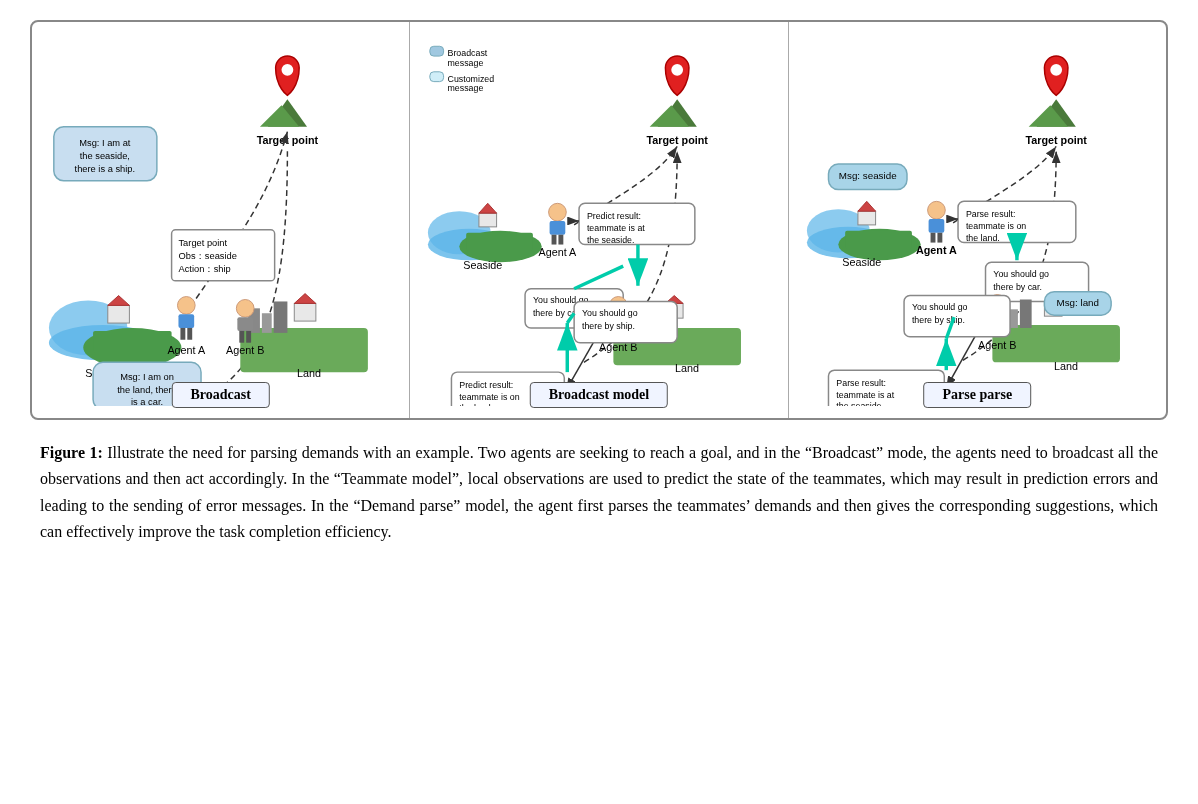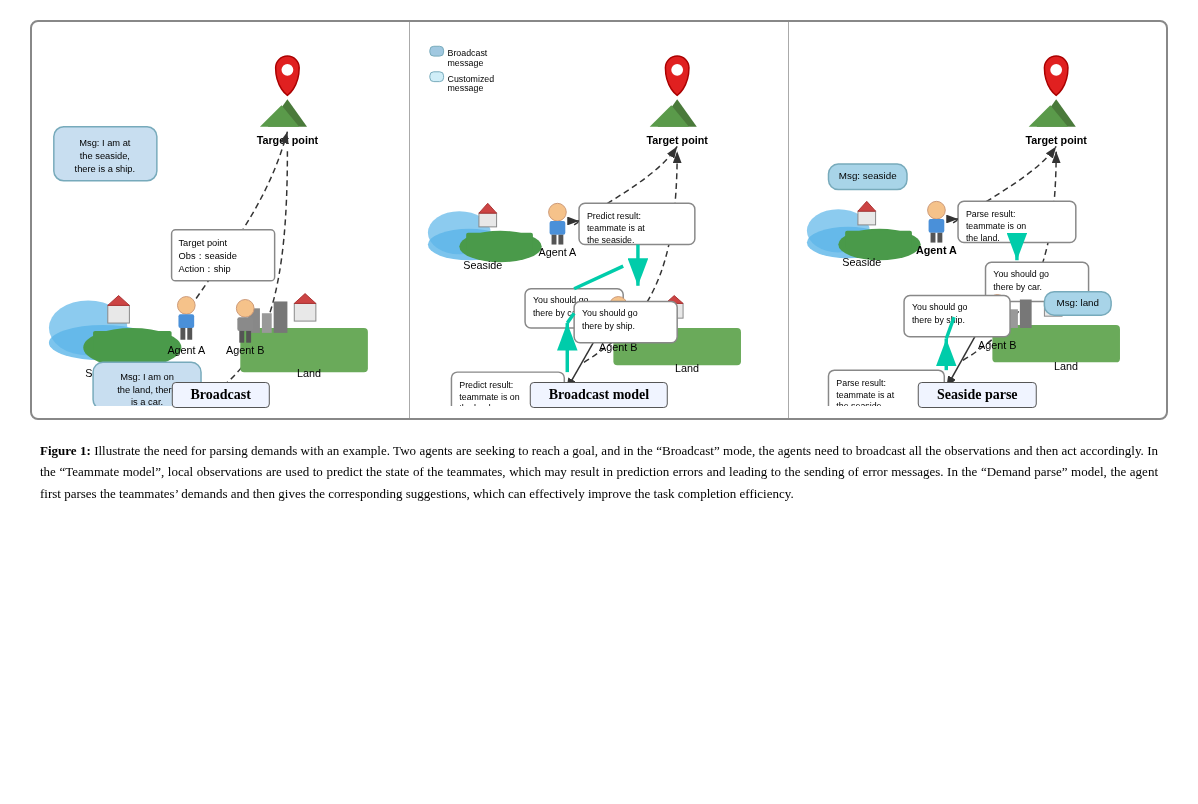--- a/index.html
+++ b/index.html
@@ -48,21 +48,21 @@
       border-radius: 4px;
       padding: 4px 18px;
       font-size: 14px;
       font-weight: bold;
       white-space: nowrap;
       background: #f0f4ff;
     }
 
     
     .caption {
-      font-size: 13px;
+      font-size: 16px;
       line-height: 1.65;
       text-align: justify;
       padding: 0 10px;
     }
     .caption-label {
       font-weight: bold;
     }
 
     
     .panel-svg {
@@ -320,21 +320,21 @@
 
         <defs>
           <marker id="arrowhead3" markerWidth="8" markerHeight="6" refX="8" refY="3" orient="auto">
             <polygon points="0 0, 8 3, 0 6" fill="#333"></polygon>
           </marker>
           <marker id="arrowhead-cyan3" markerWidth="8" markerHeight="6" refX="8" refY="3" orient="auto">
             <polygon points="0 0, 8 3, 0 6" fill="#00ccaa"></polygon>
           </marker>
         </defs>
       </svg>
-      <div class="panel-label">Seaside parse</div>
+      <div class="panel-label">Parse parse</div>
     </div>
 
   </div>
 
   <div class="caption">
     <span class="caption-label">Figure 1:</span><span> Illustrate the need for parsing demands with an example. Two agents are seeking to reach a goal, and in the “Broadcast” mode, the agents need to broadcast all the observations and then act accordingly.  In the “Teammate model”, local observations are used to predict the state of the teammates, which may result in prediction errors and leading to the sending of error messages. In the “Demand parse” model, the agent first parses the teammates’ demands and then gives the corresponding suggestions, which can effectively improve the task completion efficiency.</span>
   </div>
 </div>
 
 </body></html>

